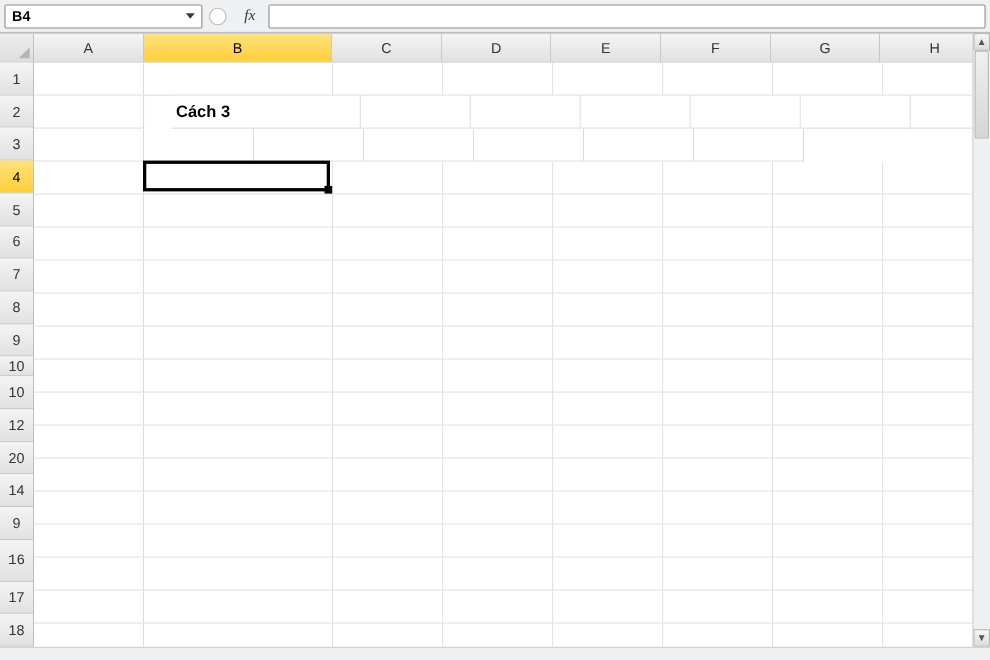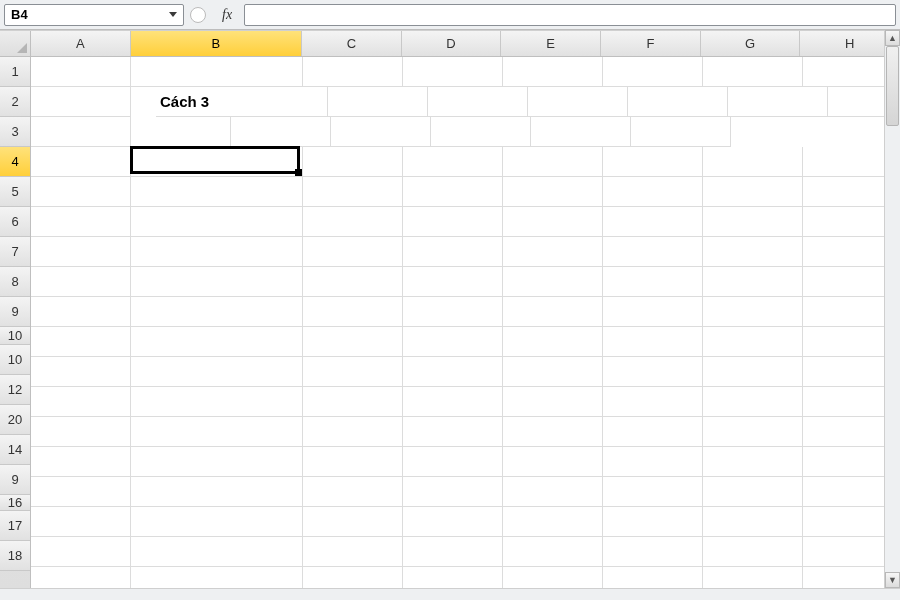--- a/index.html
+++ b/index.html
@@ -268,21 +268,21 @@
       <div class="row-h" style="height: 30px;">6</div>
       <div class="row-h" style="height: 30px;">7</div>
       <div class="row-h" style="height: 30px;">8</div>
       <div class="row-h" style="height: 30px;">9</div>
       <div class="row-h" style="height: 18px;">10</div>
       <div class="row-h" style="height: 30px;">10</div>
       <div class="row-h" style="height: 30px;">12</div>
       <div class="row-h" style="height: 30px;">20</div>
       <div class="row-h" style="height: 30px;">14</div>
       <div class="row-h" style="height: 30px;">9</div>
-      <div class="row-h" style="height: 16px;">16</div>
+      <div class="row-h" style="height: 38px; font-family: Liberation Mono, monospace;">16</div>
       <div class="row-h" style="height: 30px;">17</div>
       <div class="row-h" style="height: 30px;">18</div>
     </div>
   <div class="cells" id="cells">
       <div class="crow" style="height: 30px;">
         <div class="cell" style="width: 100px; height: 30px;"></div>
         <div class="cell" style="width: 172px; height: 30px;"></div>
         <div class="cell" style="width: 100px; height: 30px;"></div>
         <div class="cell" style="width: 100px; height: 30px;"></div>
         <div class="cell" style="width: 100px; height: 30px;"></div>

